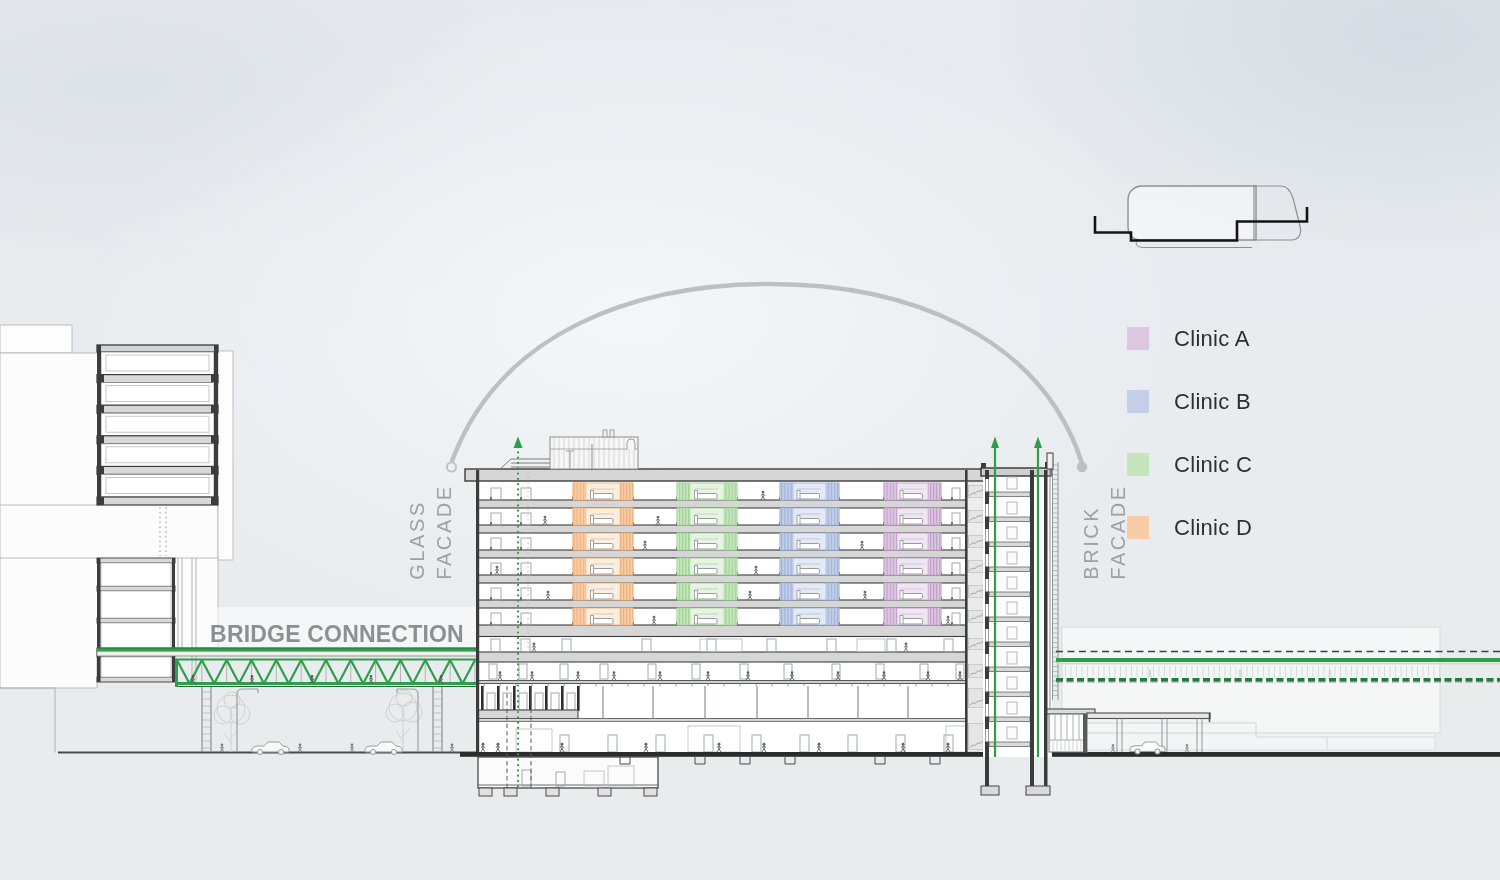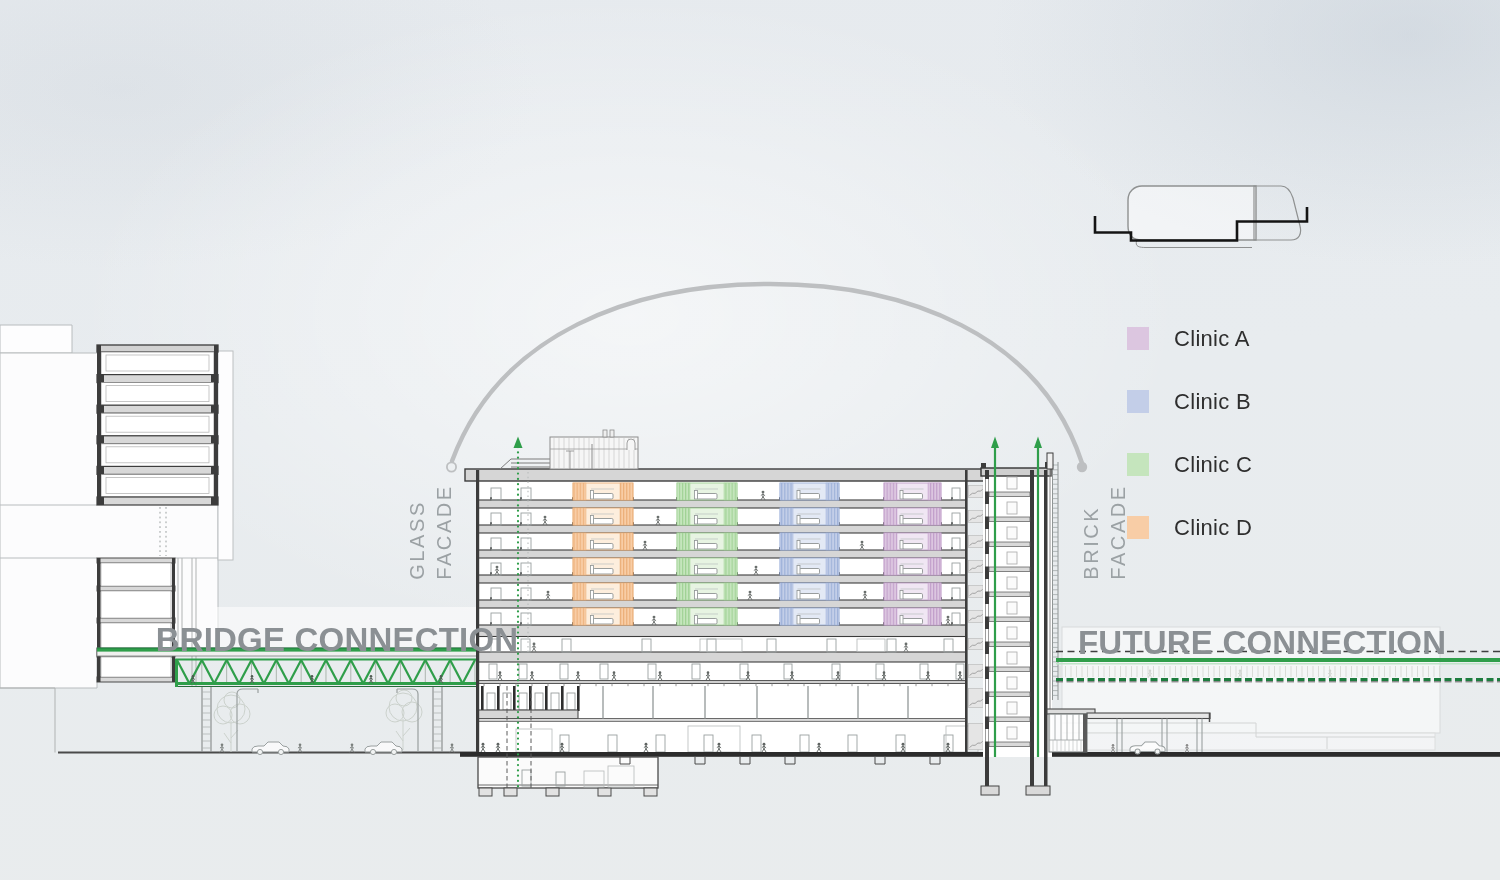--- a/index.html
+++ b/index.html
@@ -7,21 +7,21 @@
     position:relative;width:1500px;height:880px;overflow:hidden;
     font-family:"Liberation Sans",sans-serif;
     background:
       radial-gradient(900px 520px at 42% 36%, rgba(255,255,255,.55), rgba(255,255,255,0) 62%),
       radial-gradient(760px 420px at 94% 4%, rgba(193,203,213,.5), rgba(193,203,213,0) 55%),
       radial-gradient(700px 300px at 8% 10%, rgba(205,212,219,.35), rgba(205,212,219,0) 60%),
       linear-gradient(175deg,#e6eaee 0%,#e8ecef 45%,#e9eced 100%);
   }
   svg.draw{position:absolute;left:0;top:0;}
   .hlabel{
-    position:absolute;font-weight:700;font-size:33px;letter-spacing:.2px;
+    position:absolute;font-weight:700;font-size:23px;letter-spacing:.2px;
     color:var(--label-gray,#8b9094);white-space:nowrap;z-index:3;
   }
   #bridge-label{left:337px;top:621px;transform:translateX(-50%);}
   #future-label{left:1078px;top:624px;}
   .vlabel{
     position:absolute;z-index:3;white-space:nowrap;text-align:left;
     font-size:20px;letter-spacing:2.6px;line-height:27px;font-weight:400;
     color:var(--facade-gray,#9ba1a4);
     transform:translate(-50%,-50%) rotate(-90deg);
   }
@@ -1028,21 +1028,20 @@
       </g>
     <g id="g_keyplan">
         <path d="M1142,186 H1256 V240 H1142 C1130,240 1128,232 1128,226 V200 C1128,192 1134,186 1142,186 Z" fill="rgba(255,255,255,0.45)" stroke="#8f9191" stroke-width="1.4"></path>
         <path d="M1254,186 L1281,186 C1288,186 1291,192 1293,198 L1300,226 C1302,234 1299,240 1291,240 L1254,240 Z" fill="none" stroke="#8f9191" stroke-width="1.2"></path>
         <path d="M1137,240 C1134,247 1140,247.5 1146,247.5 L1252,247.5" fill="none" stroke="#8f9191" stroke-width="1"></path>
         <polyline points="1095,216 1095,232.5 1131,232.5 1131,240.5 1237,240.5 1237,221.5 1307,221.5 1307,207" fill="none" stroke="#141414" stroke-width="2.6"></polyline>
       </g>
   </svg>
 
   <div class="hlabel" id="bridge-label">BRIDGE CONNECTION</div>
-  <div class="hlabel" id="future-label">FUTURE CONNECTION</div>
 
   <div class="vlabel" id="glass-label">
     <span>GLASS</span>
     <span>FACADE</span>
   </div>
   <div class="vlabel" id="brick-label">
     <span>BRICK</span>
     <span>FACADE</span>
   </div>
 

